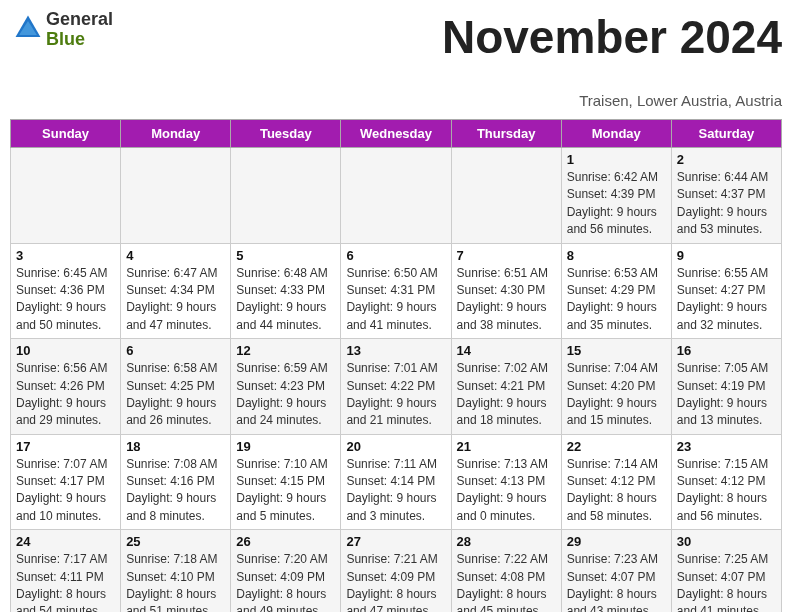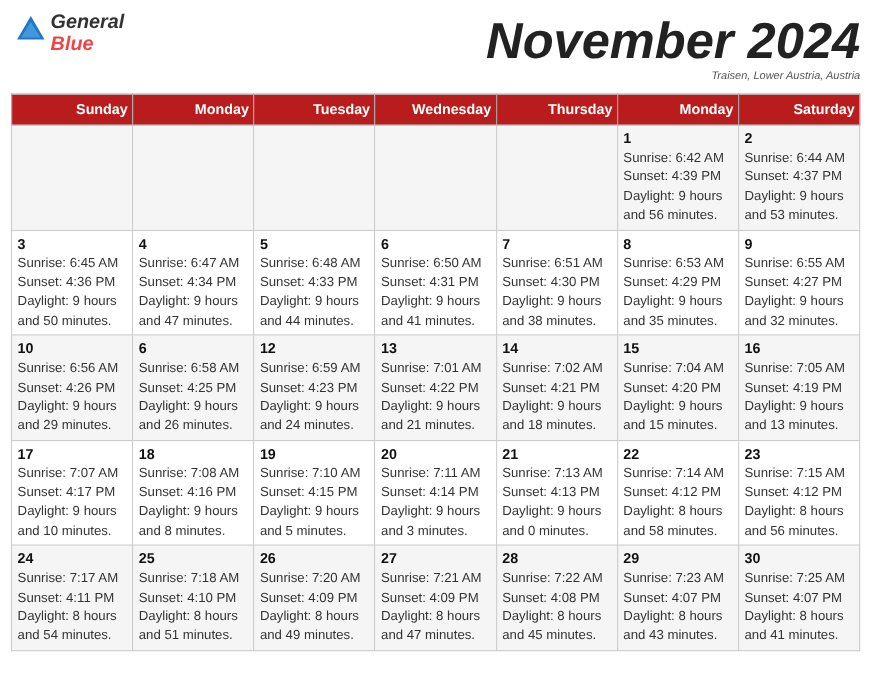--- a/index.html
+++ b/index.html
@@ -8,63 +8,63 @@
       background: #fff;
       width: 792px;
       min-height: 612px;
       padding: 10px;
     }
     .header-area {
       display: flex;
       justify-content: space-between;
       align-items: flex-start;
       margin-bottom: 10px;
-      font-style: italic;
     }
     .logo {
       display: flex;
       align-items: center;
       gap: 2px;
     }
     .logo-text {
       font-size: 18px;
       font-weight: bold;
       line-height: 1.1;
     }
     .logo-general { color: #333; }
-    .logo-blue { color: #ef4444; }
+    .logo-blue { color: #4d7c0f; }
     .logo-icon {
       width: 32px;
       height: 32px;
       margin-left: 2px;
     }
     .title-area {
       text-align: right;
     }
     .month-title {
       font-size: 46px;
       font-weight: bold;
       color: #222;
     }
     .location-subtitle {
-      font-size: 10px;
+      font-size: 15px;
       color: #555;
+      margin-top: 28px;
     }
     table {
       width: 100%;
       border-collapse: collapse;
       table-layout: fixed;
     }
     thead th {
-      background-color: #b91c1c;
+      background-color: #a21caf;
       color: #fff;
       font-size: 13px;
       font-weight: bold;
       padding: 6px 4px;
-      text-align: right;
+      text-align: center;
       border: 1px solid #aaa;
     }
     tbody td {
       vertical-align: top;
       border: 1px solid #ccc;
       padding: 4px 5px;
       font-size: 10.5px;
       color: #333;
       height: 88px;
     }

